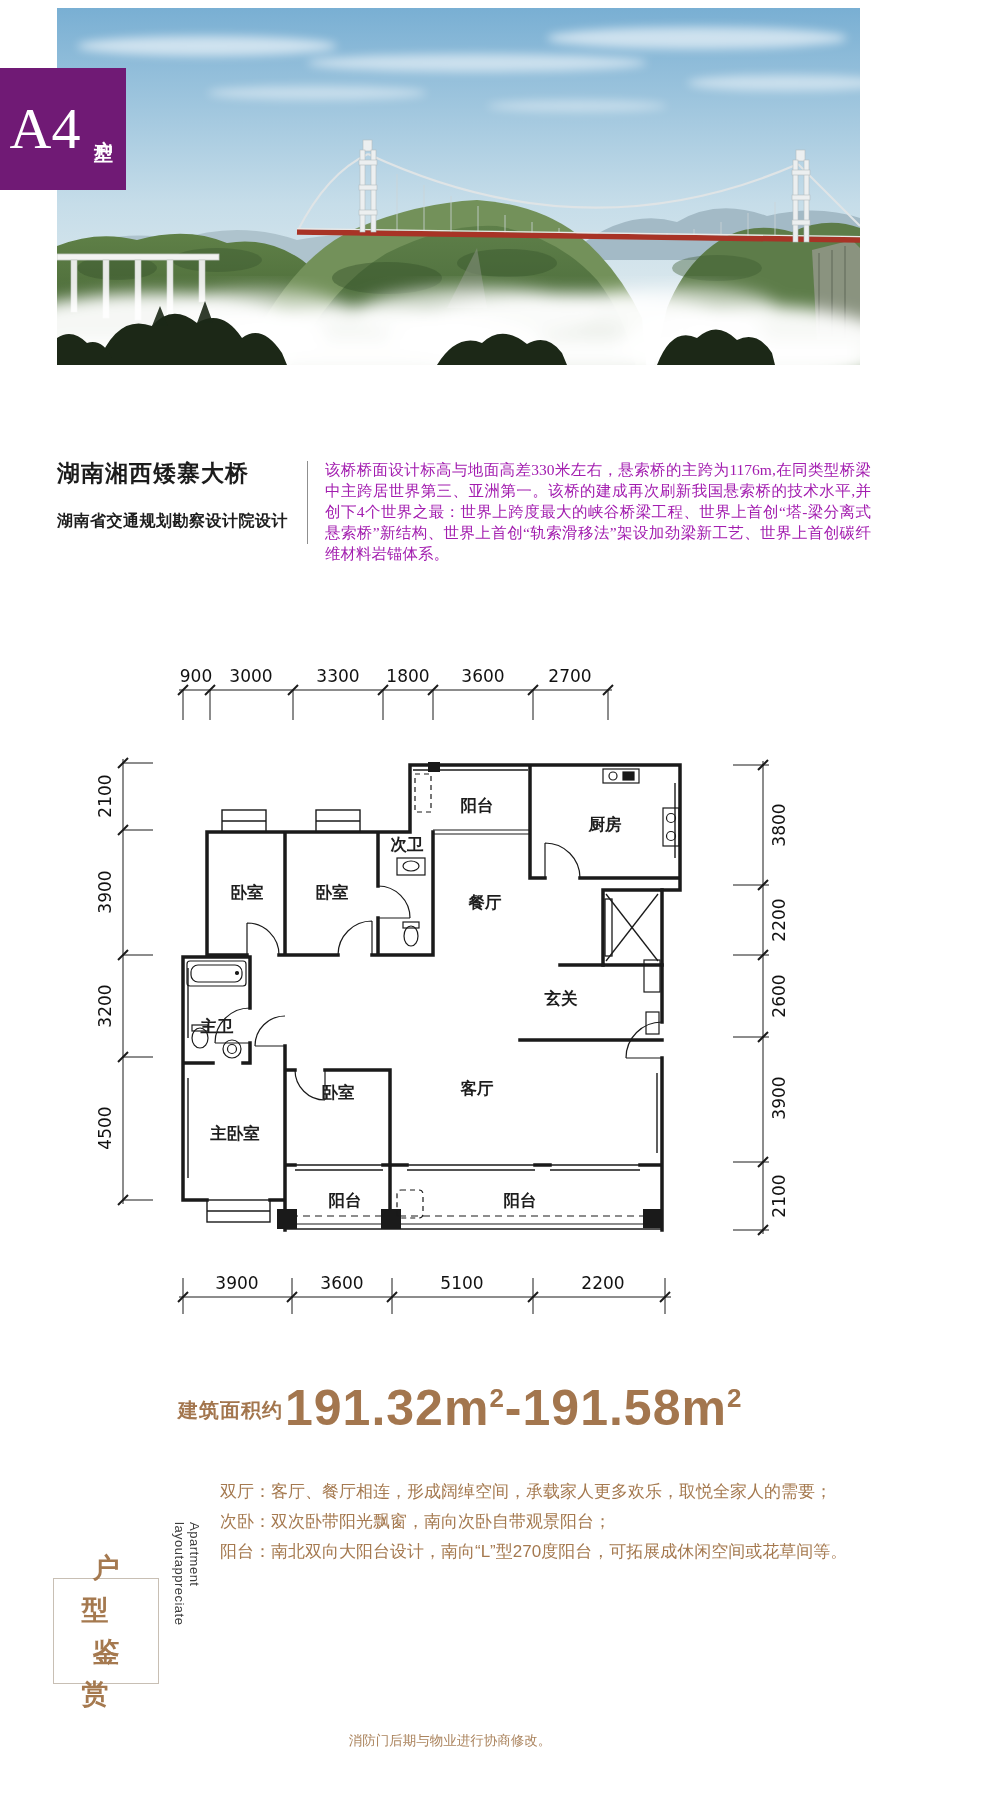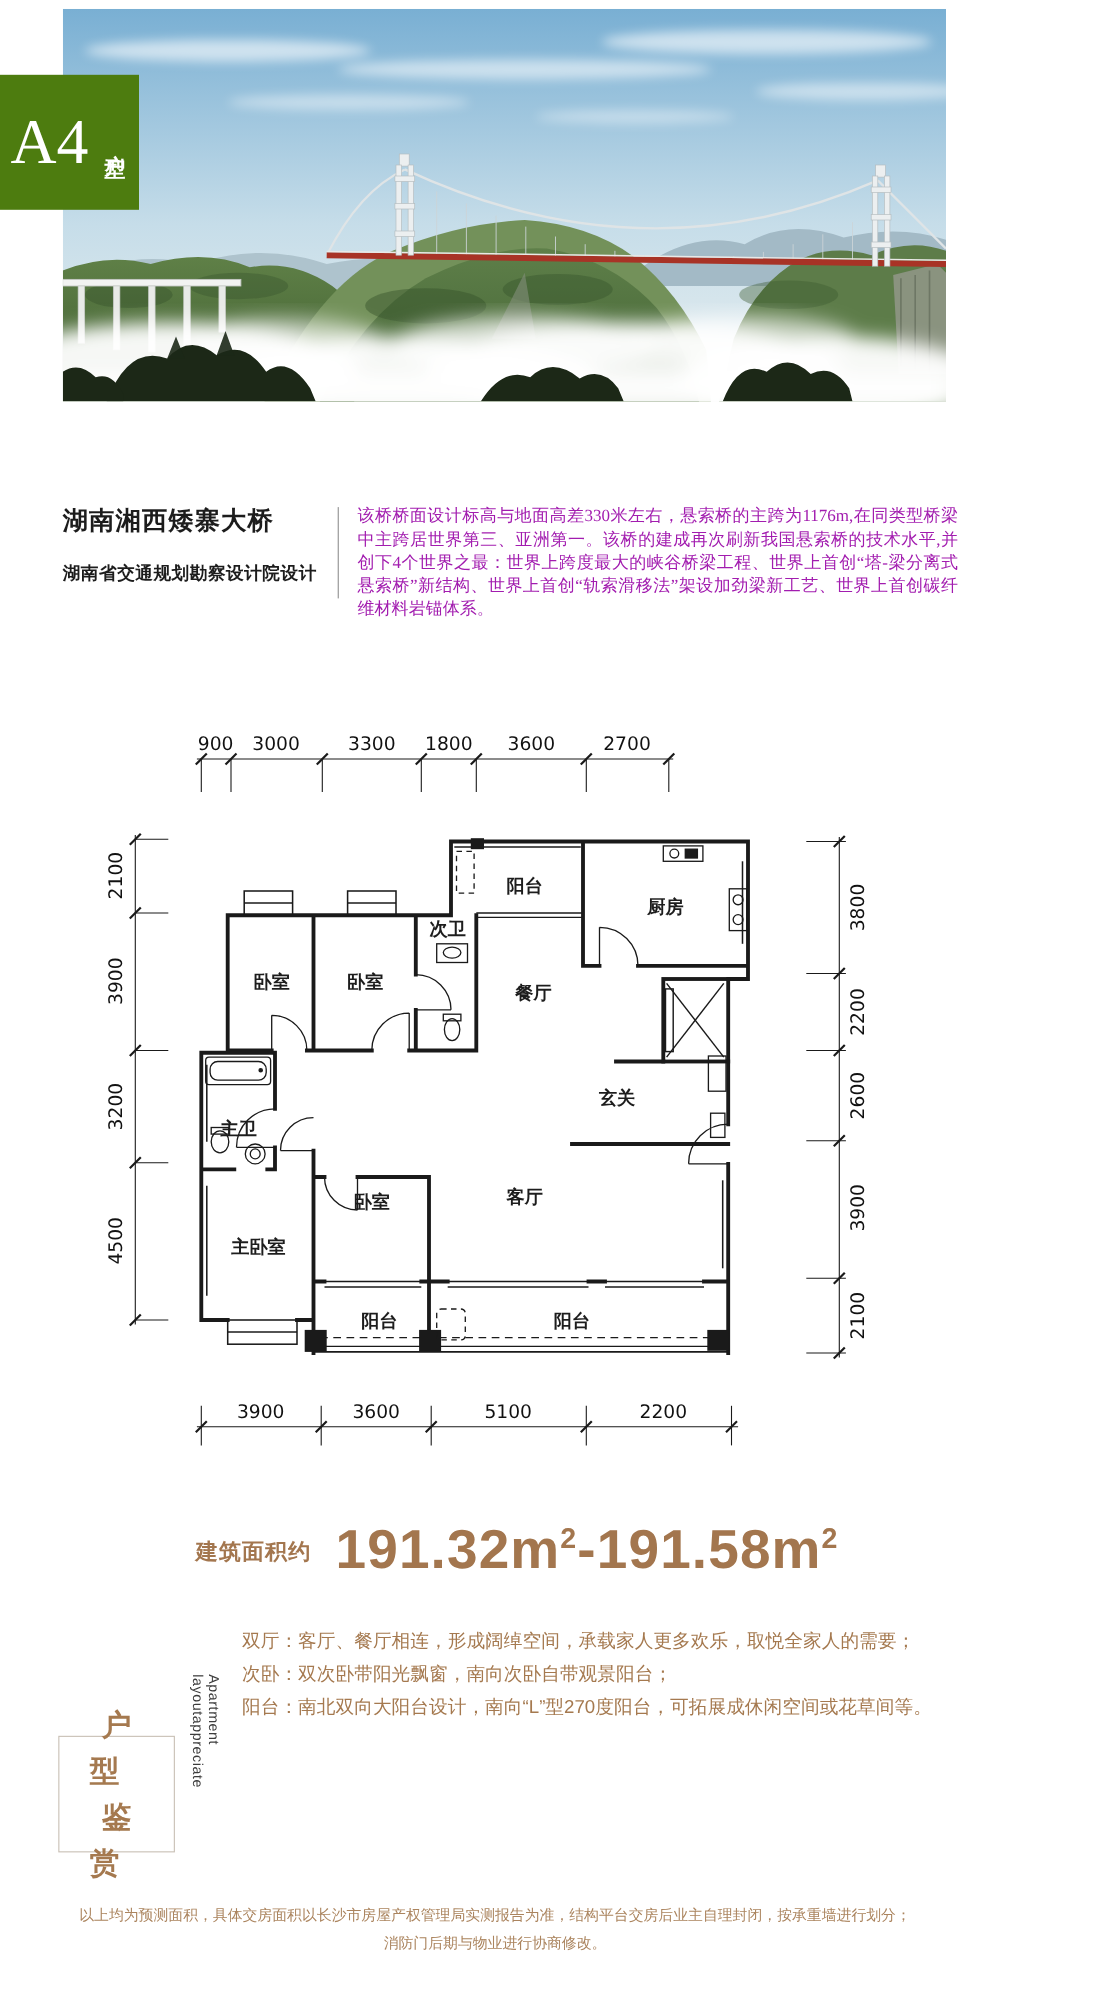--- a/index.html
+++ b/index.html
@@ -26,21 +26,21 @@
   
   #plan{left:95px;top:618px;width:700px;height:712px;}
   #plan svg{display:block;}
   .dimtxt{font-family:"DejaVu Sans","Liberation Sans",sans-serif;font-size:17px;fill:#111;}
   .roomtxt{font-family:"DejaVu Sans","Liberation Sans",sans-serif;font-size:16.5px;font-weight:700;fill:#1d1d1d;}
 
   
   #area{left:178px;top:1383px;display:flex;align-items:flex-end;color:#a3764e;}
   #area .alabel{font-size:20px;font-weight:700;padding-bottom:9px;letter-spacing:1px;}
   #area .aval{font-size:50px;font-weight:700;font-family:"Liberation Sans","DejaVu Sans",sans-serif;
-              line-height:1;margin-left:22px;letter-spacing:1px;}
+              line-height:1;margin-left:2px;letter-spacing:1px;}
   #area sup{font-size:26px;vertical-align:super;line-height:0;}
 
   
   #appbox{left:53px;top:1578px;width:104px;height:104px;border:1px solid #c8bfb4;
           color:#a5794f;font-family:"Liberation Serif","DejaVu Serif",serif;
           font-size:27px;font-weight:700;text-align:center;line-height:42px;
           display:flex;flex-direction:column;justify-content:center;}
   #appbox .ln{letter-spacing:22px;text-indent:22px;}
   #appside{left:172px;top:1522px;height:168px;writing-mode:vertical-rl;
            font-size:13px;color:#3c3c3c;letter-spacing:0.5px;}
@@ -179,21 +179,21 @@
       <g fill="#1c2817">
         <path d="M40,357 Q60,305 95,318 Q115,295 140,315 Q165,300 185,330 Q205,315 225,345 L230,357 Z"></path>
         <path d="M0,357 L0,330 Q15,320 30,335 Q45,330 55,350 L55,357 Z"></path>
         <path d="M380,357 Q400,325 425,335 Q445,316 470,336 Q490,325 505,345 L510,357 Z"></path>
         <path d="M600,357 Q615,318 640,330 Q660,312 680,332 Q700,322 715,345 L718,357 Z"></path>
         <path d="M95,318 L103,298 L111,318 Z M140,315 L148,293 L156,315 Z" opacity="0.9"></path>
       </g>
     </svg>
   </div>
 
-  <div id="badge" class="abs" style="background:#4d7c0f;">
+  <div id="badge" class="abs" style="background:#701a75;">
     <span class="code">A4</span>
     <span class="btype">户型</span>
   </div>
 
   <div id="title" class="abs">湖南湘西矮寨大桥</div>
   <div id="subtitle" class="abs">湖南省交通规划勘察设计院设计</div>
   <div id="vdivider" class="abs"></div>
   <div id="bridgepara" class="abs">该桥桥面设计标高与地面高差330米左右，悬索桥的主跨为1176m,在同类型桥梁中主跨居世界第三、亚洲第一。该桥的建成再次刷新我国悬索桥的技术水平,并创下4个世界之最：世界上跨度最大的峡谷桥梁工程、世界上首创“塔-梁分离式悬索桥”新结构、世界上首创“轨索滑移法”架设加劲梁新工艺、世界上首创碳纤维材料岩锚体系。</div>
 
   <div id="plan" class="abs">
@@ -403,17 +403,16 @@
   </div>
   <div id="appside" class="abs">Apartment layoutappreciate</div>
 
   <div id="applist" class="abs">
     <div class="row"><span>双厅：</span><span>客厅、餐厅相连，形成阔绰空间，承载家人更多欢乐，取悦全家人的需要；</span></div>
     <div class="row"><span>次卧：</span><span>双次卧带阳光飘窗，南向次卧自带观景阳台；</span></div>
     <div class="row"><span>阳台：</span><span>南北双向大阳台设计，南向“L”型270度阳台，可拓展成休闲空间或花草间等。</span></div>
   </div>
 
   <div id="disc" class="abs">
-    <div>以上均为预测面积，具体交房面积以长沙市房屋产权管理局实测报告为准，结构平台交房后业主自理封闭，按承重墙进行划分；</div>
     <div>消防门后期与物业进行协商修改。</div>
   </div>
 
 </div>
 
 </body></html>

